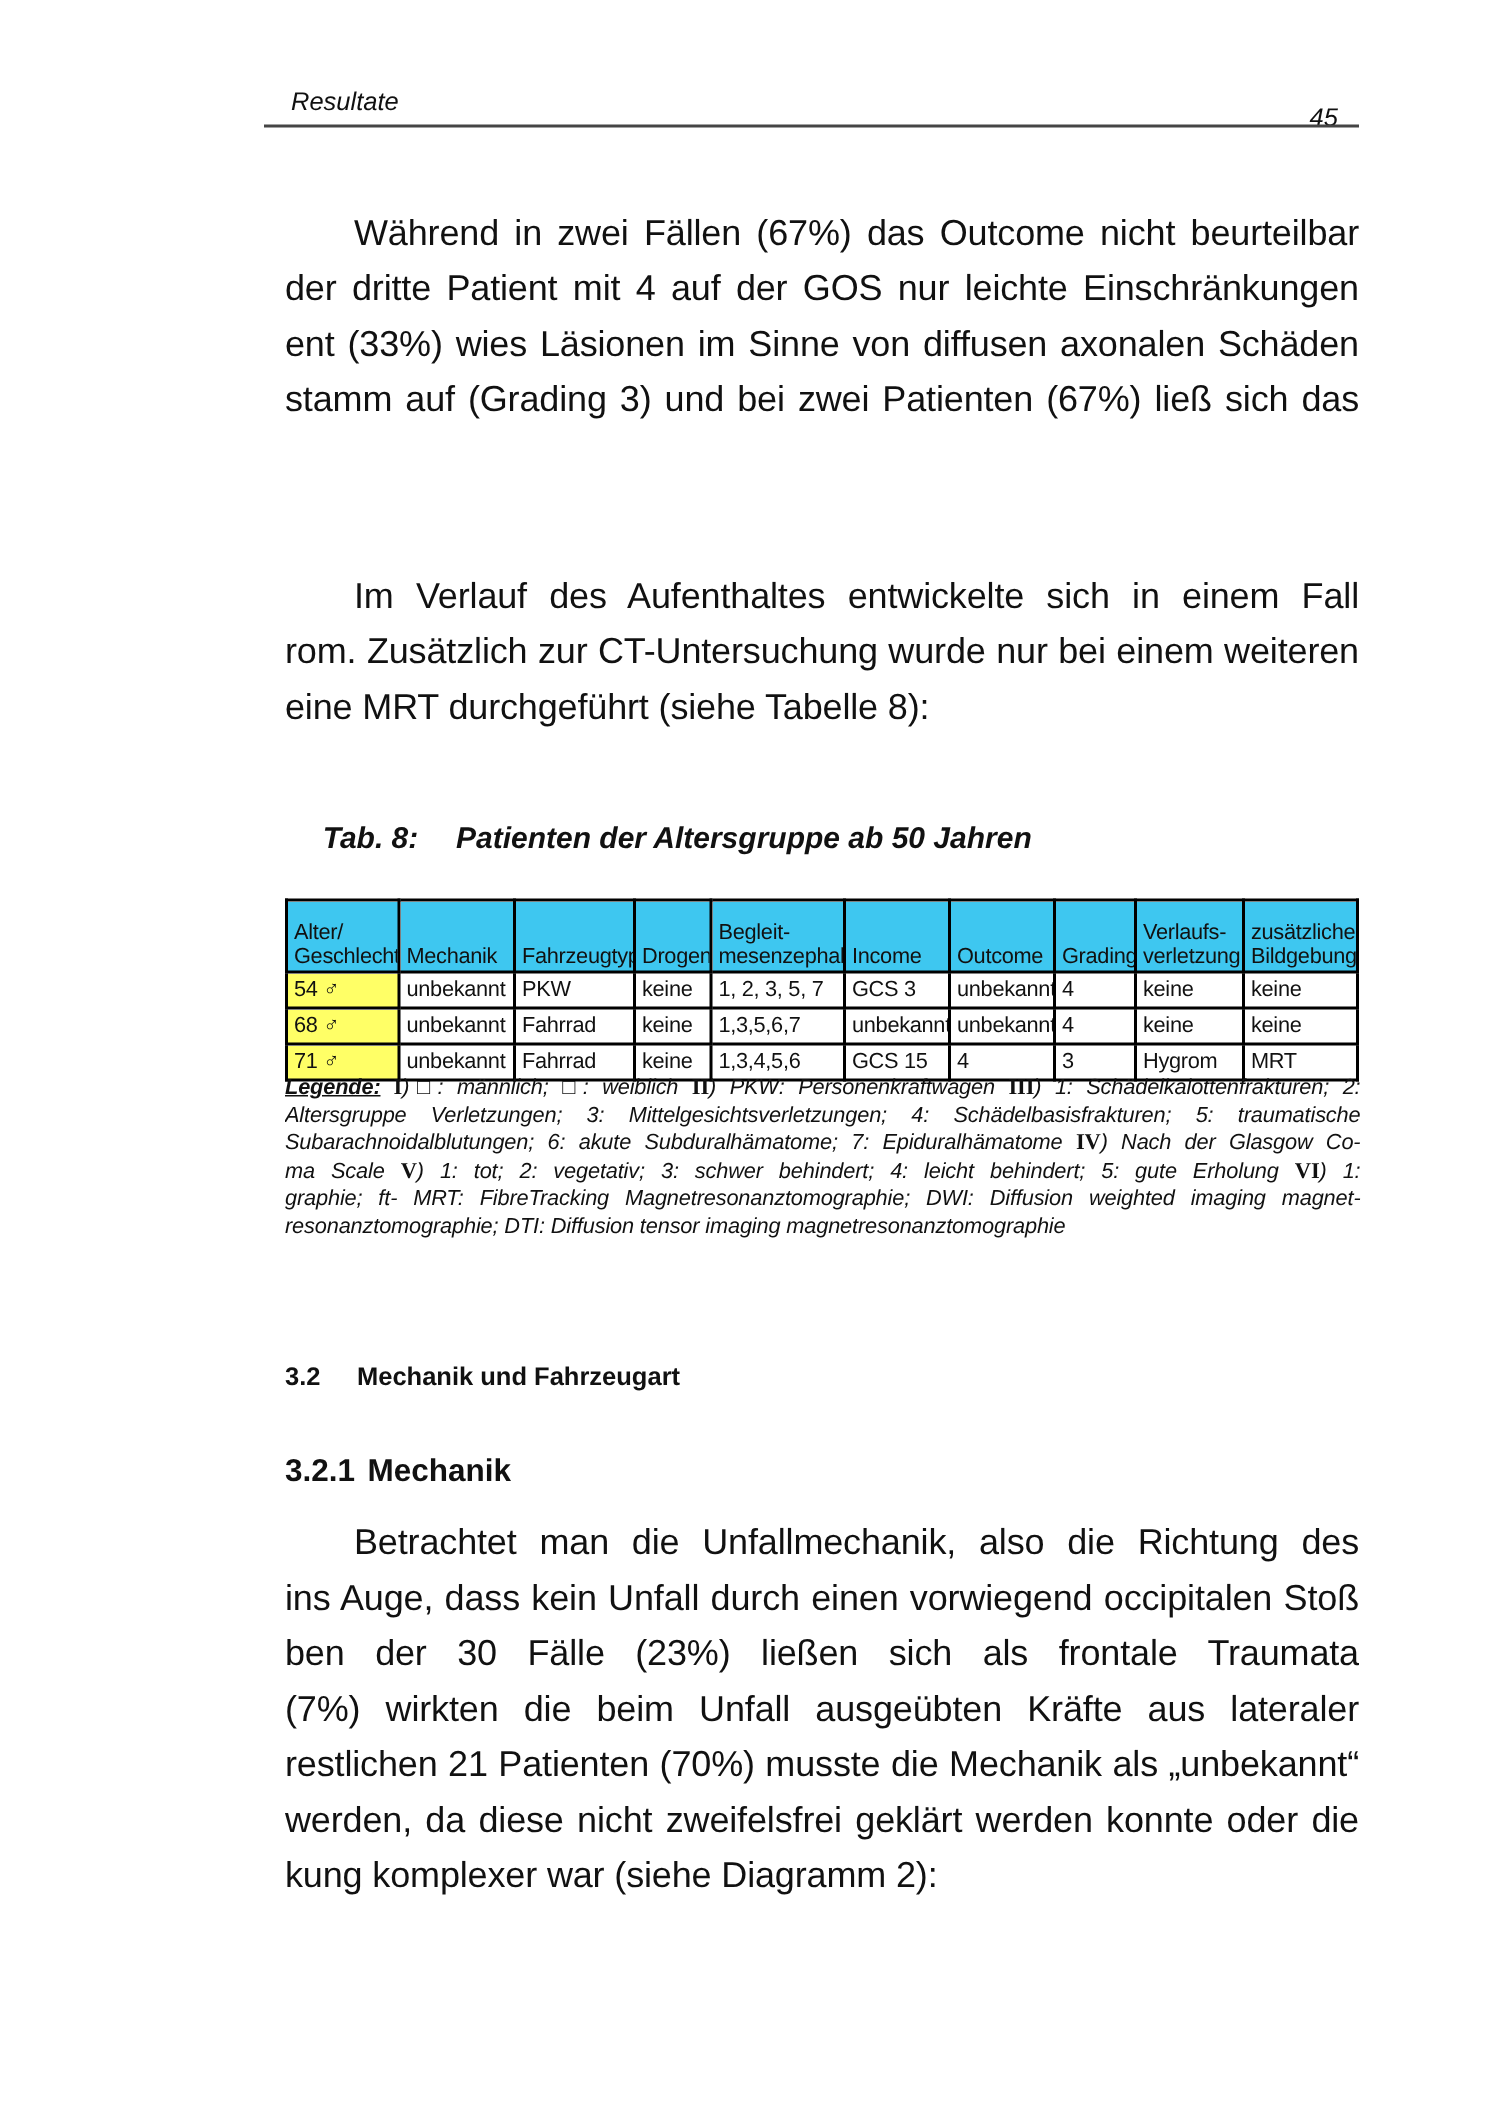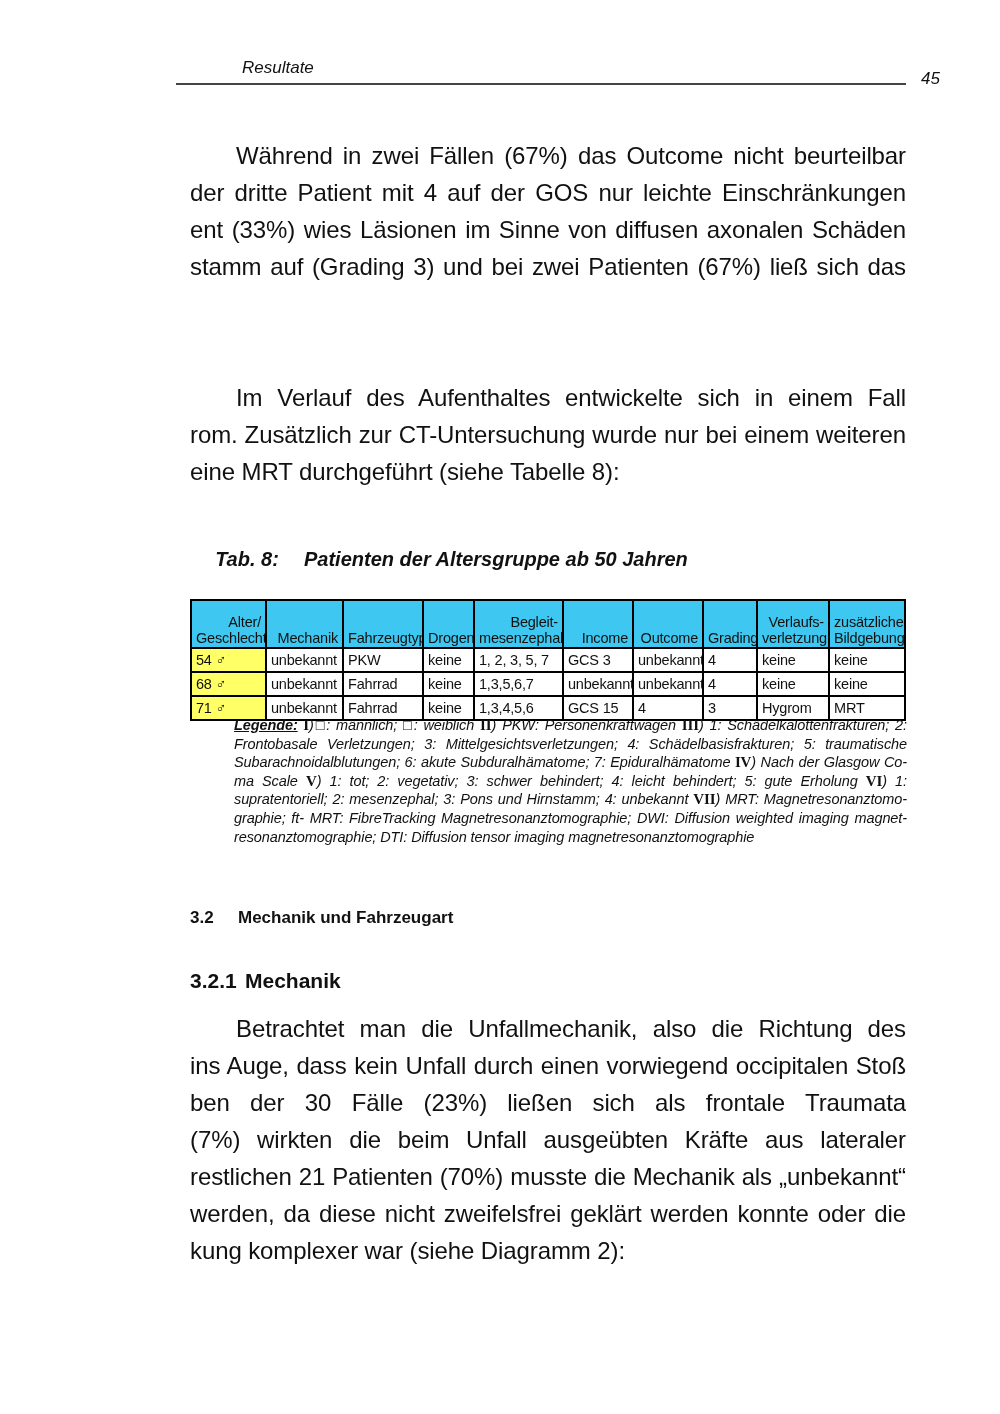--- a/index.html
+++ b/index.html
@@ -2,48 +2,48 @@
 <html style="--th-bg: #3EC7F0; --age-bg: #FFFF66;"><head>
 <meta charset="utf-8">
 <style>
   html,body{margin:0;padding:0;background:#e8e8e8;}
   .page{
     position:relative;width:1000px;height:1414px;margin:0 auto;background:#ffffff;
     font-family:"Liberation Sans","DejaVu Sans",sans-serif;color:#111;overflow:hidden;
   }
   
   .running-head{position:absolute;left:190px;top:58px;width:716px;height:22px;
-    font-style:italic;font-size:17px;line-height:20px;margin-left:48px;}
+    font-style:italic;font-size:17px;line-height:20px;}
   .rh-title{position:absolute;left:4px;top:0;}
   .rh-num{position:absolute;right:14px;top:11px;}
   .rule{position:absolute;left:176px;top:83px;width:730px;height:2px;background:#454545;}
   
   .para{position:absolute;left:190px;width:716px;font-size:24px;letter-spacing:-0.1px;}
   .para .line{height:37px;line-height:37px;text-align:justify;text-align-last:justify;overflow:hidden;}
   .para .line.line-last{text-align-last:left;}
   .para .line.line-indent{padding-left:46px;}
   .para1{top:137px;}
   .para2{top:379px;}
   .para3{top:1010px;}
   
   .caption{position:absolute;left:190px;top:545px;font-size:20px;font-weight:bold;font-style:italic;line-height:28px;}
   .cap-label{display:inline-block;width:114px;text-align:center;}
   
   .patients-table{position:absolute;left:190px;top:599px;width:714px;border-collapse:collapse;
     table-layout:fixed;font-size:14.5px;letter-spacing:-0.2px;}
   .patients-table th,.patients-table td{border:2px solid #000;padding:1px 4px;overflow:hidden;}
-  .patients-table th{background:var(--th-bg,#3EC7F0);font-weight:normal;text-align:right;
+  .patients-table th{background:var(--th-bg,#3EC7F0);font-weight:normal;text-align:left;
     vertical-align:bottom;height:44px;line-height:16px;}
   .patients-table th .th-line{display:block;}
   .patients-table td{height:20px;line-height:18px;background:#fff;vertical-align:middle;}
   .patients-table td.age-cell{background:var(--age-bg,#FFFF66);}
   
   .legend{position:absolute;left:190px;top:716px;width:717px;font-size:14.5px;line-height:18.6px;
     font-style:italic;letter-spacing:-0.1px;}
-  .lg-line{text-align:justify;text-align-last:justify;overflow:hidden;margin-left:44px;}
+  .lg-line{text-align:justify;text-align-last:justify;overflow:hidden;}
   .lg-line.line-last{text-align-last:left;}
   .lg-label{font-weight:bold;text-decoration:underline;}
   .lg-rn{font-family:"Liberation Serif","DejaVu Serif",serif;font-style:normal;font-weight:bold;font-size:15px;}
   .lg-it{font-style:italic;}
   
   .h2{position:absolute;left:190px;top:908px;font-size:17px;font-weight:bold;}
   .h2 .num{display:inline-block;width:48px;}
   .h3{position:absolute;left:190px;top:969px;font-size:21px;font-weight:bold;}
   .h3 .num{display:inline-block;width:55px;}
 </style>
@@ -161,24 +161,23 @@
           <td>4</td>
           <td>3</td>
           <td>Hygrom</td>
           <td>MRT</td>
         </tr>
       </tbody>
   </table>
 
   <div class="legend">
       <div class="lg-line"><span class="lg-label">Legende:</span><span class="lg-rn"> I</span><span class="lg-it">)□: männlich; □: weiblich </span><span class="lg-rn">II</span><span class="lg-it">) PKW: Personenkraftwagen </span><span class="lg-rn">III</span><span class="lg-it">) 1: Schädelkalottenfrakturen; 2:</span></div>
-      <div class="lg-line"><span class="lg-it">Frontobasale Verletzungen; 3: Mittelgesichtsverletzungen; 4: Schädelbasisfrakturen; 5: traumatische</span></div>
+      <div class="lg-line"><span class="lg-it">Altersgruppe Verletzungen; 3: Mittelgesichtsverletzungen; 4: Schädelbasisfrakturen; 5: traumatische</span></div>
       <div class="lg-line"><span class="lg-it">Subarachnoidalblutungen; 6: akute Subduralhämatome; 7: Epiduralhämatome </span><span class="lg-rn">IV</span><span class="lg-it">) Nach der Glasgow Co-</span></div>
       <div class="lg-line"><span class="lg-it">ma Scale </span><span class="lg-rn">V</span><span class="lg-it">) 1: tot; 2: vegetativ; 3: schwer behindert; 4: leicht behindert; 5: gute Erholung </span><span class="lg-rn">VI</span><span class="lg-it">) 1:</span></div>
-      <div class="lg-line"><span class="lg-it">supratentoriell; 2: mesenzephal; 3: Pons und Hirnstamm; 4: unbekannt </span><span class="lg-rn">VII</span><span class="lg-it">) MRT: Magnetresonanztomo-</span></div>
       <div class="lg-line"><span class="lg-it">graphie; ft- MRT: FibreTracking Magnetresonanztomographie; DWI: Diffusion weighted imaging magnet-</span></div>
       <div class="lg-line line-last"><span class="lg-it">resonanztomographie; DTI: Diffusion tensor imaging magnetresonanztomographie</span></div>
     </div>
 
   <div class="h2">
     <span class="num">3.2</span><span>Mechanik und Fahrzeugart</span>
   </div>
 
   <div class="h3">
     <span class="num">3.2.1</span><span>Mechanik</span>

